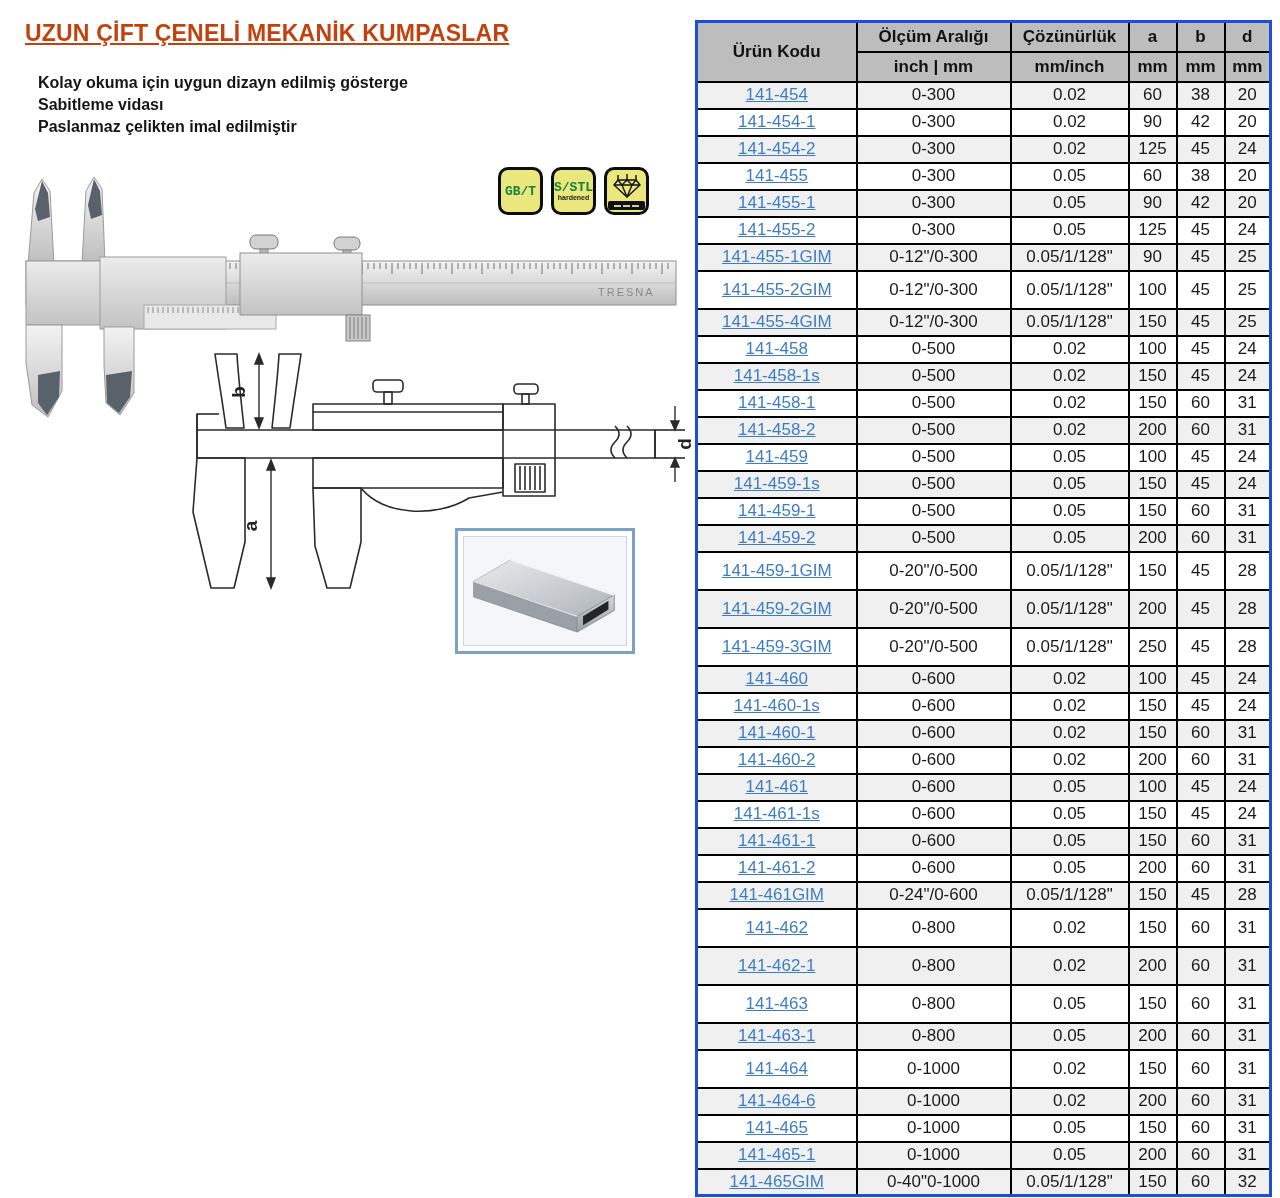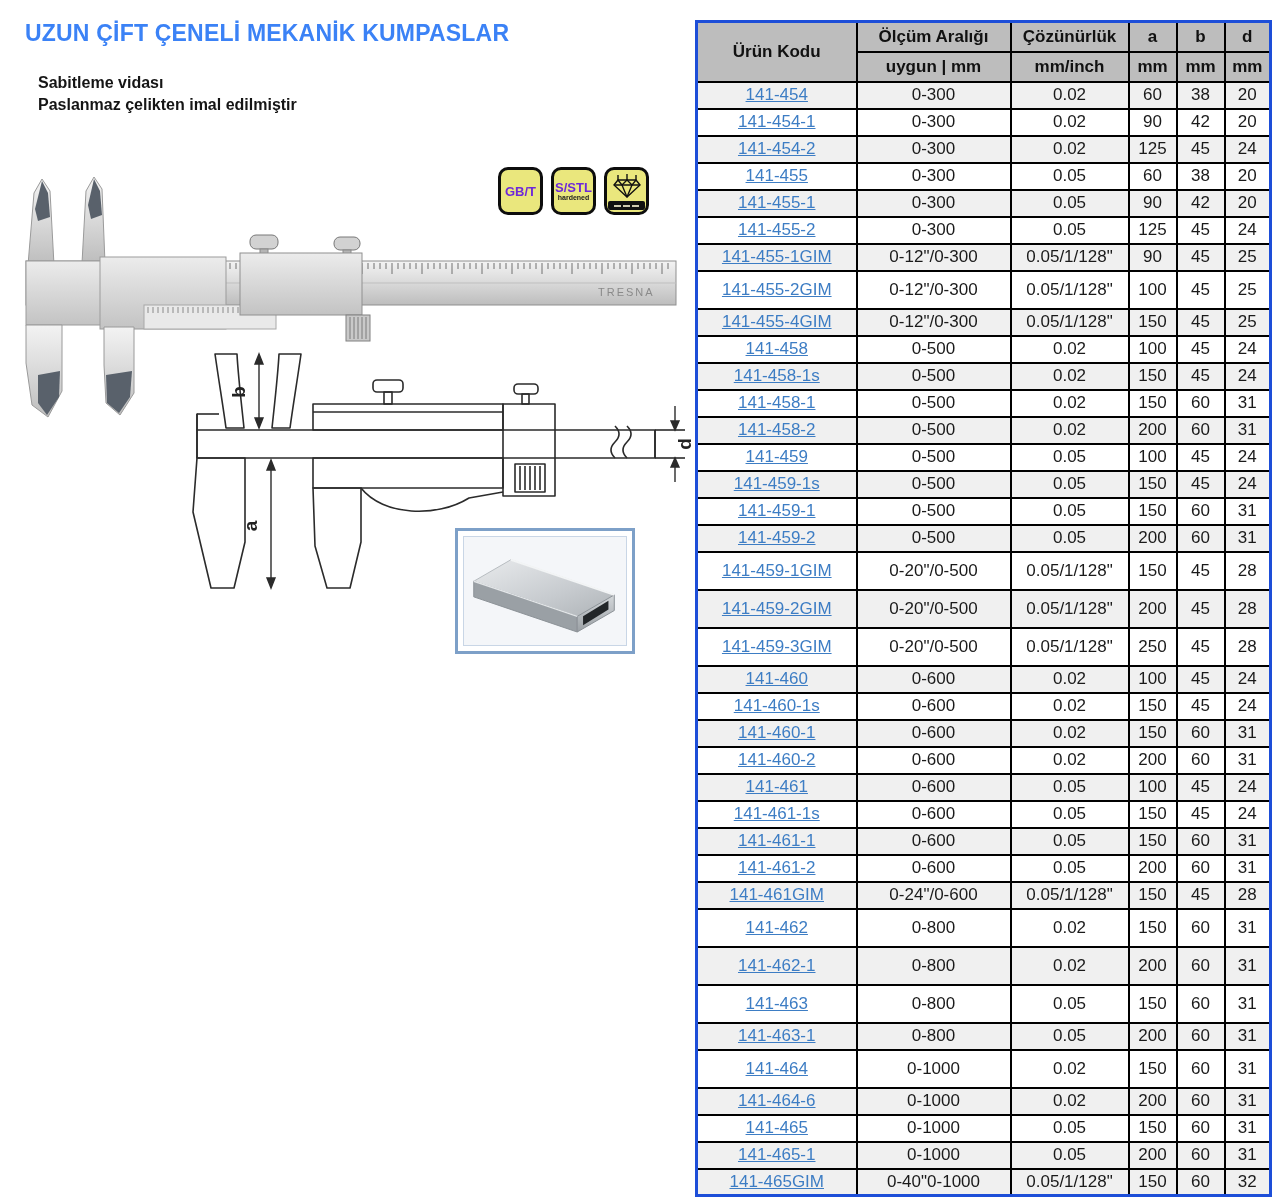--- a/index.html
+++ b/index.html
@@ -3,31 +3,31 @@
 <meta charset="utf-8">
 <style>
   html,body{margin:0;padding:0;}
   body{
     width:1280px;height:1198px;position:relative;background:#ffffff;
     font-family:"Liberation Sans",sans-serif;overflow:hidden;
   }
   
   .page-title{
     position:absolute;left:25px;top:20px;font-size:23px;font-weight:bold;
-    color:#3b82f6;letter-spacing:.2px;white-space:nowrap;
+    color:#c2410c;letter-spacing:.2px;white-space:nowrap;text-decoration:underline;
   }
   .features{position:absolute;left:38px;top:72px;color:#151515;}
   .feature-item{font-size:16px;font-weight:bold;line-height:22px;}
   .badges{position:absolute;left:498px;top:167px;display:flex;gap:8px;}
   .badge{
     width:45px;height:48px;background:#eae77d;border:3px solid #0d0d0d;border-radius:10px;
     box-sizing:border-box;display:flex;flex-direction:column;align-items:center;justify-content:center;
     overflow:hidden;
   }
-  .badge .b1{font-weight:bold;font-size:13px;color:#6d28d9;line-height:13px;}
+  .badge .b1{font-weight:bold;font-size:13px;color:#15803d;line-height:13px;font-family:Liberation Mono, monospace;}
   .badge .b2{font-size:7px;font-weight:bold;color:#222;line-height:8px;}
   .badge-diamond{justify-content:flex-start;padding-top:3px;}
   .badge-diamond .band{
     margin-top:2px;width:37px;height:9px;background:#111;border-radius:2px;
     display:flex;align-items:center;justify-content:center;gap:2px;
   }
   .badge-diamond .band i{display:block;width:7px;height:2px;background:#cfcab0;}
   .photo-wrap{position:absolute;left:12px;top:165px;width:668px;height:262px;}
   .drawing-wrap{position:absolute;left:185px;top:340px;width:520px;height:352px;}
   .inset-wrap{
@@ -53,20 +53,21 @@
   .th-code{vertical-align:bottom;padding-bottom:5px;font-size:18px;}
   .th-dim{font-size:18px;}
   a.code-link{color:#3d7dc4;text-decoration:underline;}
 </style>
 </head>
 <body>
 
 <div class="page-title">UZUN ÇİFT ÇENELİ MEKANİK KUMPASLAR</div>
 
 <div class="features">
+  <div class="feature-item">Kolay okuma için uygun dizayn edilmiş  gösterge</div>
   <div class="feature-item">Sabitleme vidası</div>
   <div class="feature-item">Paslanmaz çelikten imal edilmiştir</div>
 </div>
 
 <div class="badges">
   <div class="badge">
     <span class="b1">GB/T</span>
   </div>
   <div class="badge">
     <span class="b1">S/STL</span>
@@ -356,21 +357,21 @@
   <thead>
     <tr>
       <th rowspan="2" class="th-code">Ürün Kodu</th>
       <th>Ölçüm Aralığı</th>
       <th>Çözünürlük</th>
       <th class="th-dim">a</th>
       <th class="th-dim">b</th>
       <th class="th-dim">d</th>
     </tr>
     <tr>
-      <th>uygun | mm</th>
+      <th>inch | mm</th>
       <th>mm/inch</th>
       <th>mm</th>
       <th>mm</th>
       <th>mm</th>
     </tr>
   </thead>
   <tbody>
       <tr class="stripe">
         <td><a href="#" class="code-link">141-454</a></td>
         <td>0-300</td>

